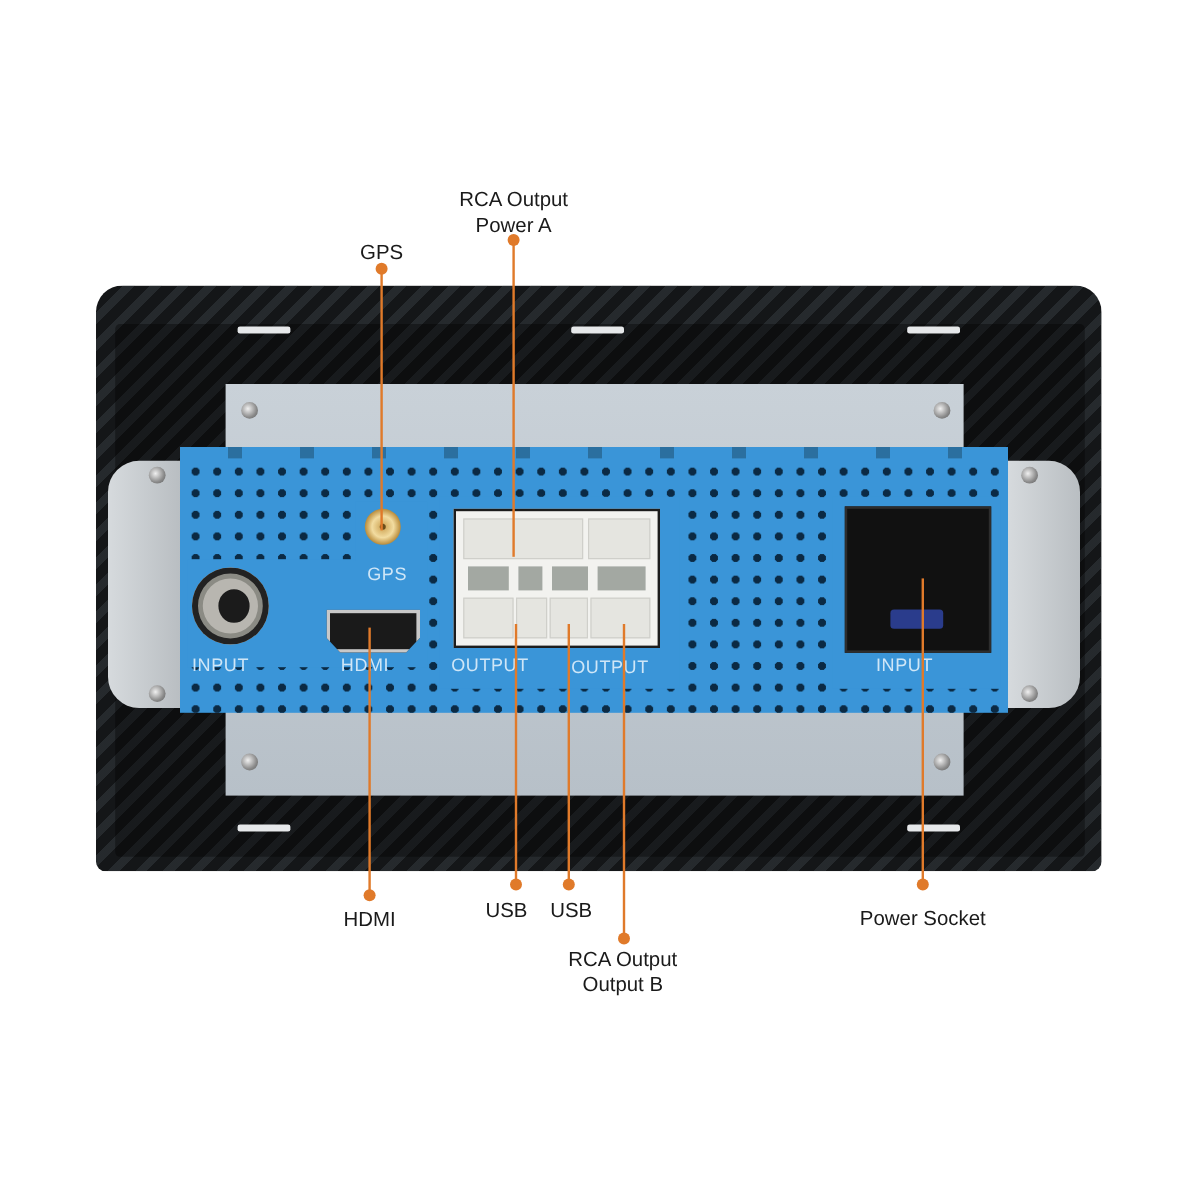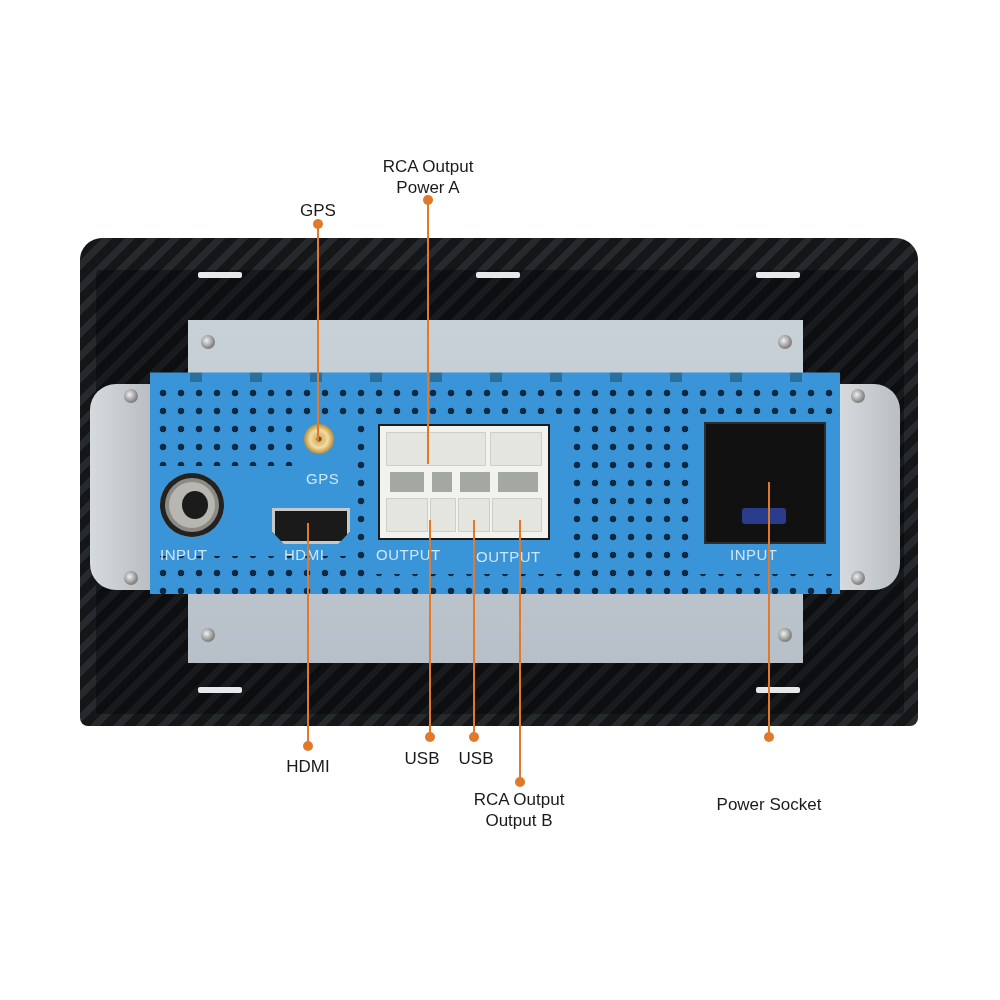--- a/index.html
+++ b/index.html
@@ -139,13 +139,13 @@
 
 <div class="lead" style="left:519px;top:520px;height:262px;"></div>
 <div class="dot" style="left:515px;top:777px;"></div>
 <div class="callout" style="left:460px;top:789px;width:118px;">
   <div>RCA Output</div>
   <div>Output B</div>
 </div>
 
 <div class="lead" style="left:768px;top:482px;height:254px;"></div>
 <div class="dot" style="left:764px;top:732px;"></div>
-<div class="callout" style="left:704px;top:794px;width:130px;">Power Socket</div>
+<div class="callout" style="left:704px;top:755px;width:130px;">Power Socket</div>
 
 </body></html>

